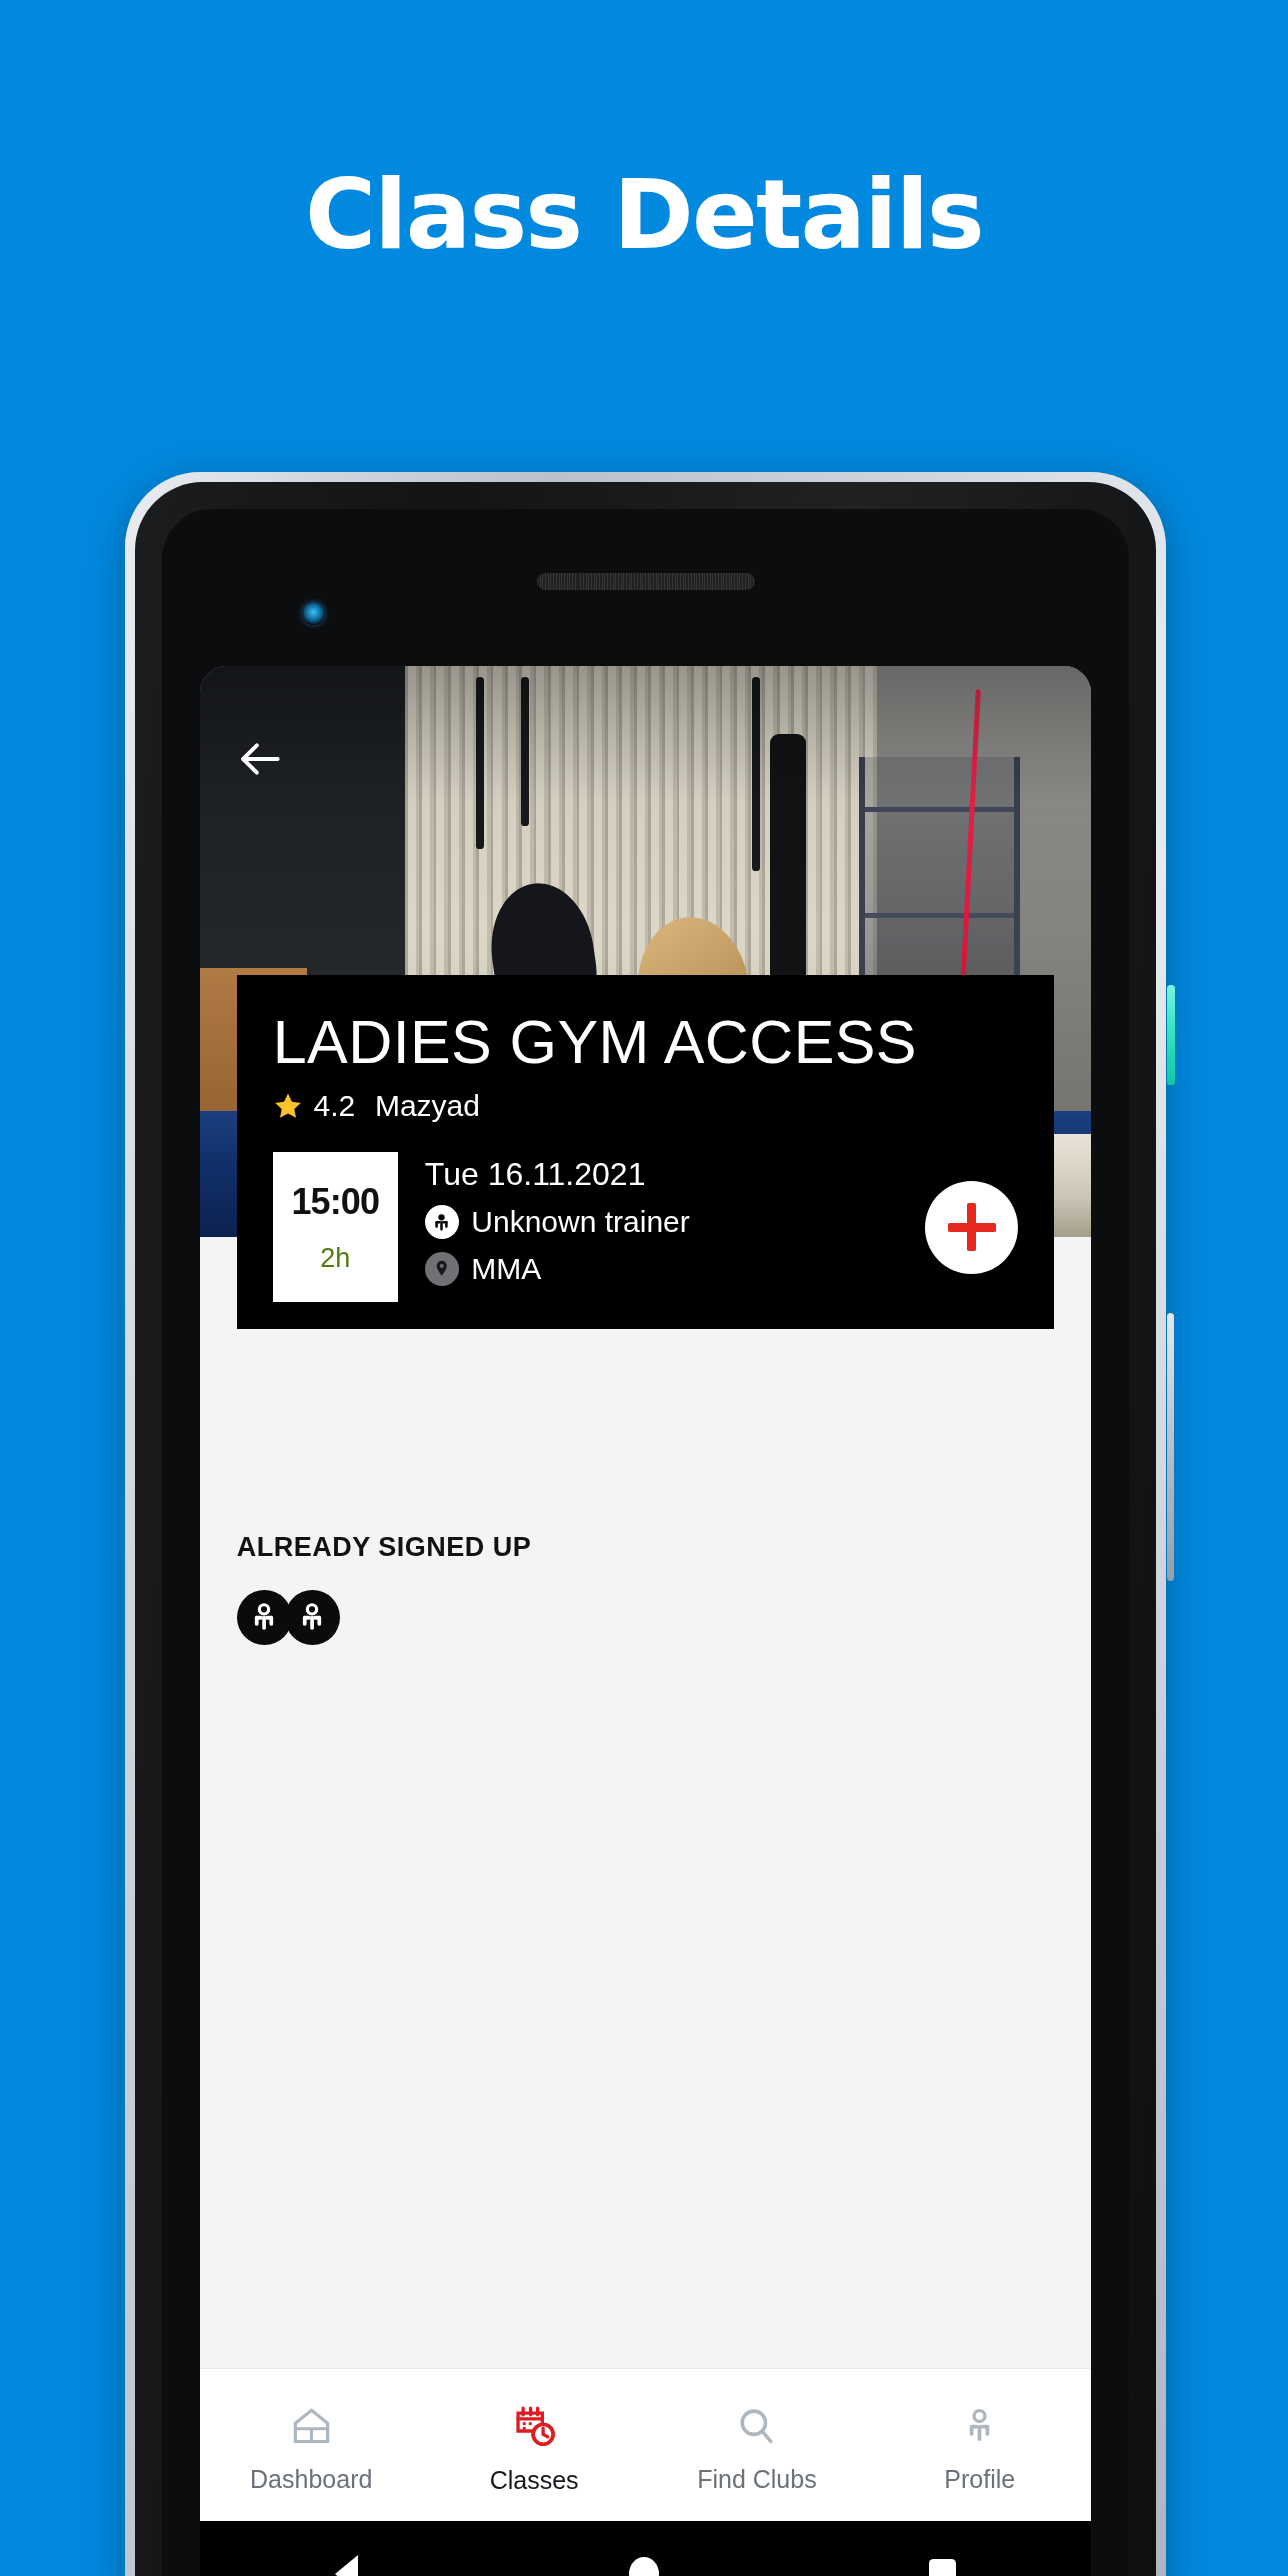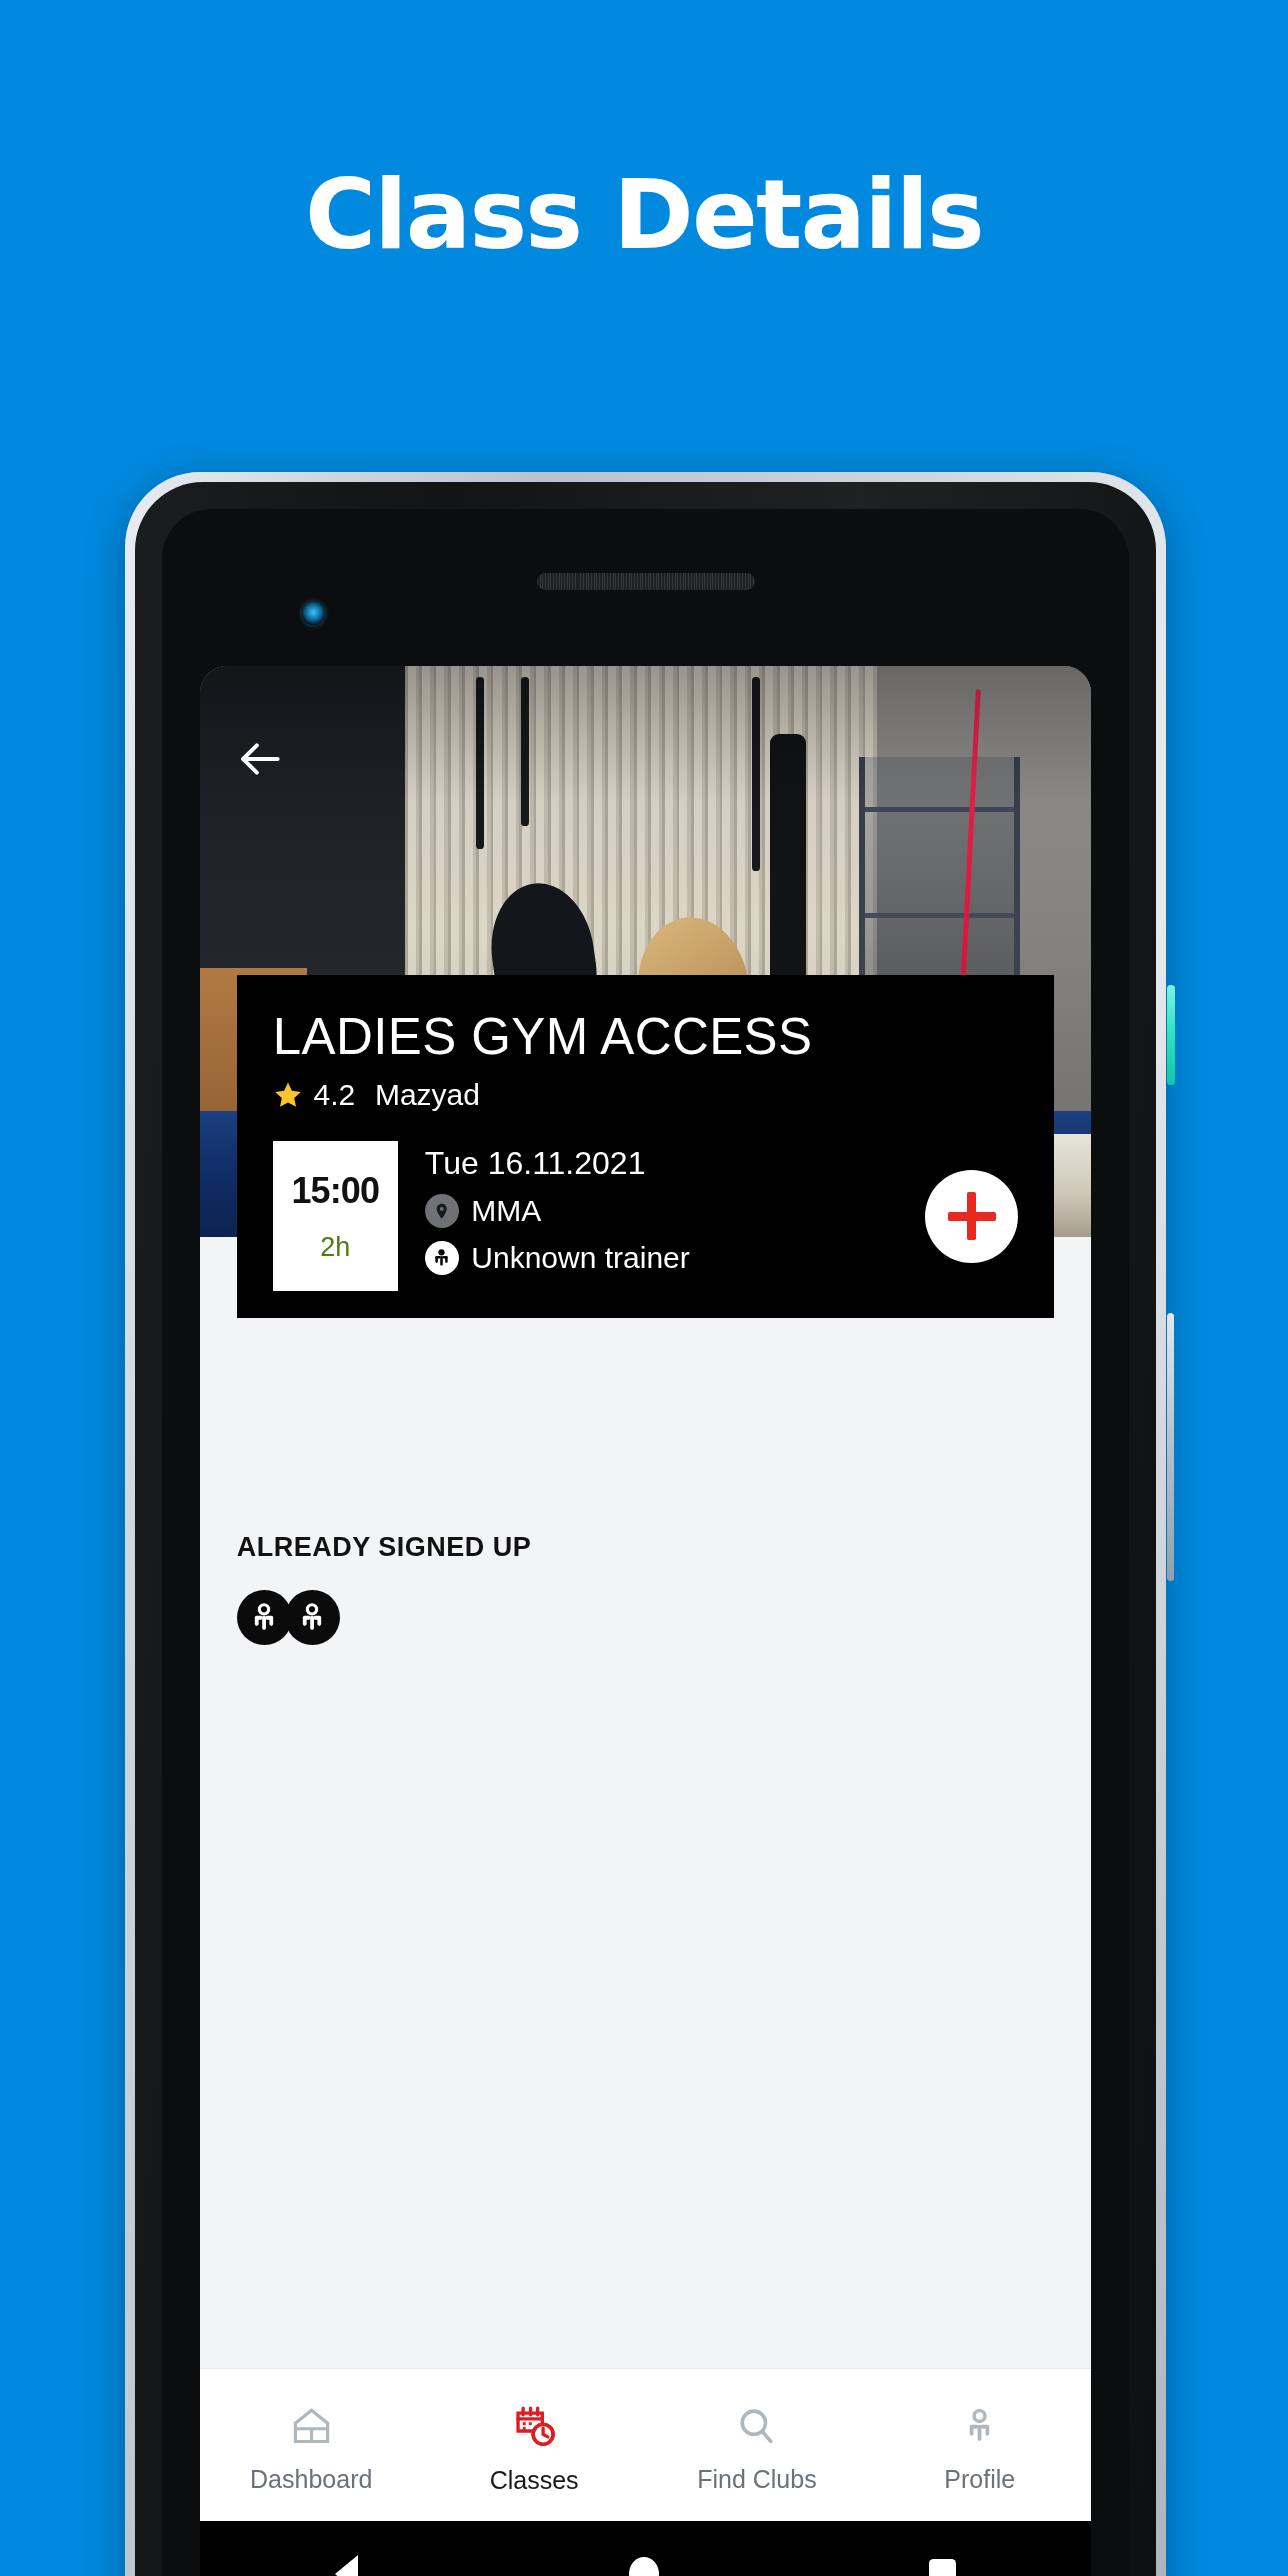--- a/index.html
+++ b/index.html
@@ -160,21 +160,21 @@
     border-radius: 0;
   }
   .spots-bar {
     background: #ffffff;
     height: 84px;
     display: flex; align-items: center; justify-content: center;
     font-size: 34px; color: #111; letter-spacing: 0.2px;
   }
   .class-card { background: #000000; padding: 0 0 27px 0; }
   .class-title {
-    color: #ffffff; font-size: 51px; font-weight: 400;
+    color: #ffffff; font-size: 61px; font-weight: 400;
     letter-spacing: 0.4px; padding: 32px 36px 0 36px;
   }
   .rating-row { display:flex; align-items:center; gap: 10.7px; padding: 12.5px 36px 0 36px; }
   .star-icon { width: 30px; height: 30px; display:block; }
   .rating-value { color:#fff; font-size: 30px; }
   .rating-club { color:#fff; font-size: 30px; margin-left: 9px; }
 
   .detail-row { display:flex; align-items:flex-start; padding: 29px 36px 0 36px; }
   .time-box {
     width: 125px; height: 150px; background:#fff;
@@ -303,41 +303,41 @@
             <div class="detail-row">
               <div class="time-box">
                 <div class="time-main">15:00</div>
                 <div class="time-dur">2h</div>
               </div>
 
               <div class="detail-texts">
                 <div class="detail-date">Tue 16.11.2021</div>
 
                 <div class="detail-line">
-                  <span class="ico-circle ico-place">
-                    <svg width="21.5" height="21.5" viewBox="0 0 24 24" fill="#1a1a1a">
-                      <path d="M12 3.2c-3.1 0-5.6 2.5-5.6 5.6 0 4.1 5.6 11 5.6 11s5.6-6.9 5.6-11c0-3.1-2.5-5.6-5.6-5.6z"></path>
-                      <circle cx="12" cy="8.8" r="2.1" fill="#6f7174"></circle>
-                    </svg>
-                  </span>
-                  <span class="txt">MMA</span>
-                </div>
-
-                <div class="detail-line">
                   <span class="ico-circle ico-trainer">
                     <svg width="23" height="23" viewBox="0 0 24 24" fill="#000000">
                       <circle cx="12" cy="6.6" r="3.3"></circle>
                       <rect x="10.7" y="10.4" width="2.6" height="10" rx="1"></rect>
                       <rect x="5.6" y="10.4" width="5.4" height="2.7" rx="1.2"></rect>
                       <rect x="13" y="10.4" width="5.4" height="2.7" rx="1.2"></rect>
                       <rect x="5.6" y="11" width="2.6" height="6.6" rx="1.1"></rect>
                       <rect x="15.8" y="11" width="2.6" height="6.6" rx="1.1"></rect>
                     </svg>
                   </span>
                   <span class="txt">Unknown trainer</span>
+                </div>
+
+                <div class="detail-line">
+                  <span class="ico-circle ico-place">
+                    <svg width="21.5" height="21.5" viewBox="0 0 24 24" fill="#1a1a1a">
+                      <path d="M12 3.2c-3.1 0-5.6 2.5-5.6 5.6 0 4.1 5.6 11 5.6 11s5.6-6.9 5.6-11c0-3.1-2.5-5.6-5.6-5.6z"></path>
+                      <circle cx="12" cy="8.8" r="2.1" fill="#6f7174"></circle>
+                    </svg>
+                  </span>
+                  <span class="txt">MMA</span>
                 </div>
               </div>
 
               <button class="add-btn">
                 <span class="add-btn-inner">
                   <span class="plus-h"></span>
                   <span class="plus-v"></span>
                 </span>
               </button>
             </div>

